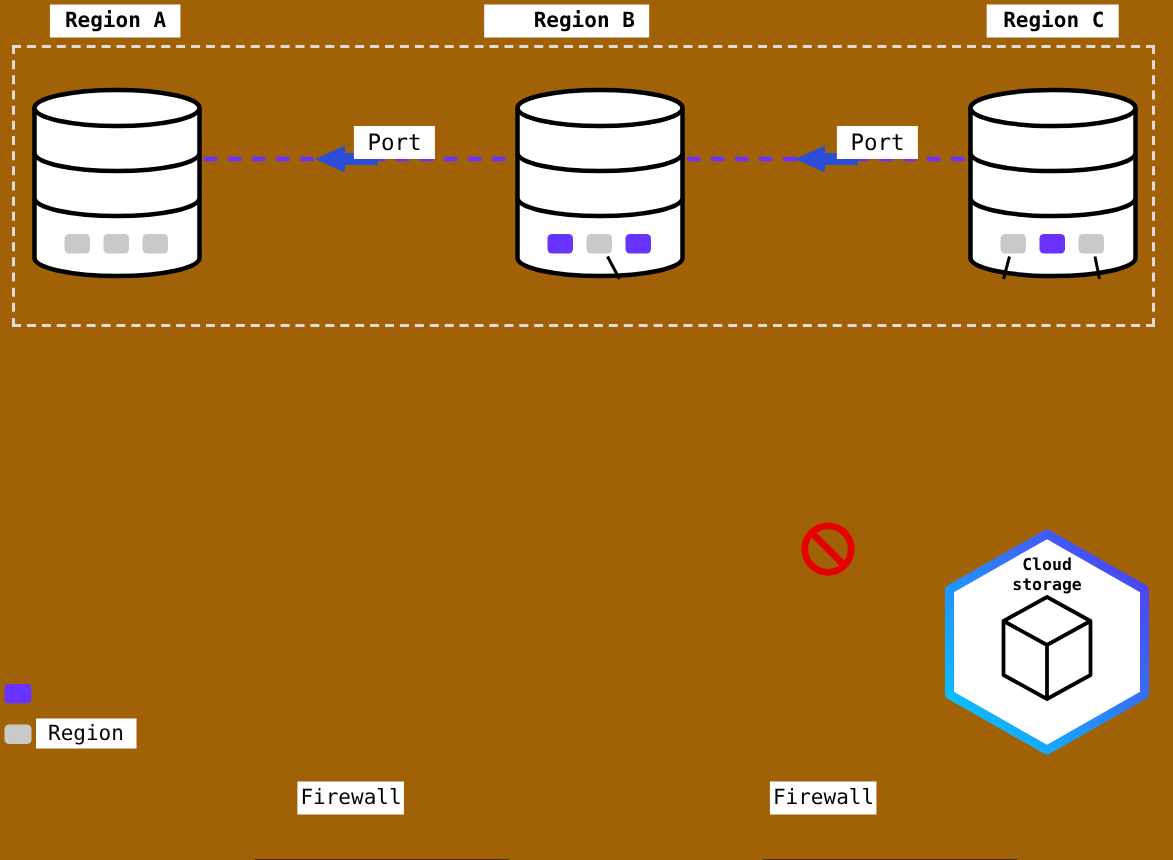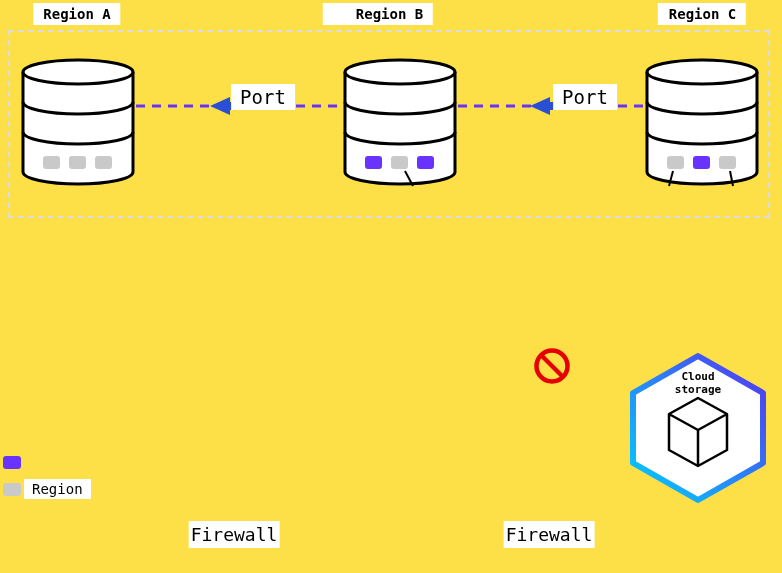--- a/index.html
+++ b/index.html
@@ -1,36 +1,36 @@
 <!DOCTYPE html>
 <html><head>
 <meta charset="utf-8">
 <style>
   html,body{margin:0;padding:0;background:#000;}
   .canvas{
-    position:relative;width:782px;height:573px;background:#fde047;overflow:hidden;
+    position:relative;width:782px;height:573px;background:#a16207;overflow:hidden;
     font-family:"DejaVu Sans Mono","Liberation Mono",monospace;
     text-align:center;
   }
   .cluster-box{
     position:absolute;left:8px;top:30px;width:758px;height:184px;
     border:2px dashed #dcdcdc;background:transparent;
   }
   .region-label{
     position:absolute;transform:translateX(-50%);
     background:#fff;color:#000;font-weight:bold;font-size:14px;
     padding:3px 10px;white-space:nowrap;
   }
   .port-label{
     position:absolute;transform:translateX(-50%);
-    background:#fff;color:#000;font-size:19px;padding:2px 9px;white-space:nowrap;
+    background:#fff;color:#000;font-size:15px;padding:2px 9px;white-space:nowrap;
   }
   .firewall-label{
     position:absolute;transform:translateX(-50%);
-    background:#fff;color:#000;font-size:18px;padding:3px 2px;white-space:nowrap;
+    background:#fff;color:#000;font-size:14px;padding:3px 2px;white-space:nowrap;
   }
   .legend-label{
     position:absolute;background:#fff;color:#000;font-size:14px;
     padding:2px 8px;white-space:nowrap;
   }
   .abs{position:absolute;}
 </style>
 </head>
 <body>
 

